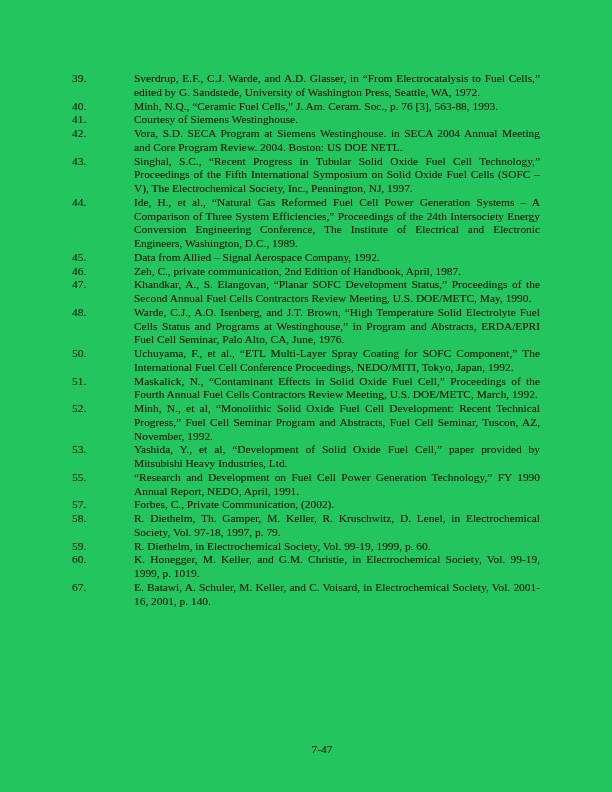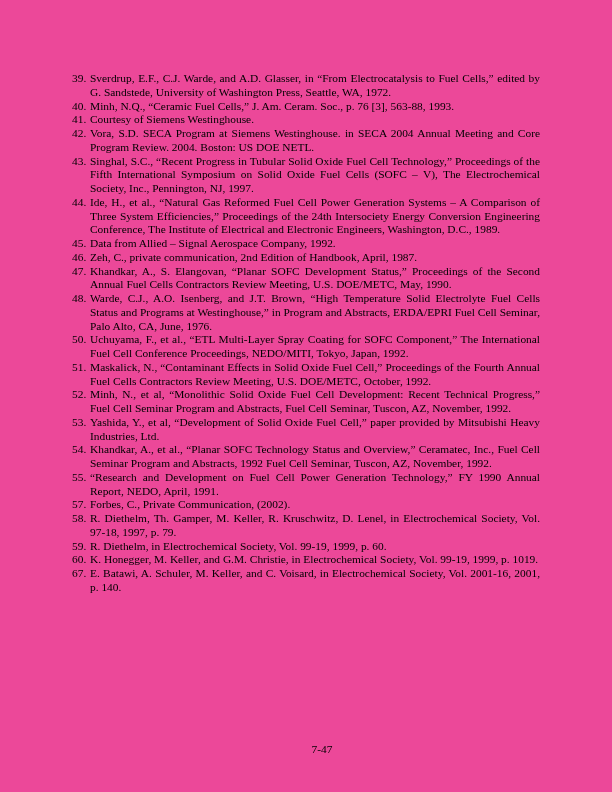--- a/index.html
+++ b/index.html
@@ -1,29 +1,29 @@
 <!DOCTYPE html>
 <html><head>
   <meta charset="utf-8">
   <style>
     html, body { margin: 0; padding: 0; background: #ffffff; }
     body { width: 612px; height: 792px; position: relative; overflow: hidden; }
     .page {
       position: absolute; left: 0; top: 0; width: 612px; height: 792px;
-      background: #ec4899; color: #000000;
+      background: #22c55e; color: #000000;
       font-family: "Liberation Serif", "DejaVu Serif", serif;
     }
     .refs {
       position: absolute; left: 72px; top: 72px; width: 468px;
       margin: 0; padding: 0; list-style: none;
       font-size: 11.4px; line-height: 13.75px;
     }
     .ref { position: relative; padding-left: 18px; text-align: justify; }
     .ref-num { position: absolute; left: 0; top: 0; }
-    .ref-text { display: block; }
+    .ref-text { display: block; margin-left: 44px; }
     .ref-text .u { }
     .page-number {
       position: absolute; left: 16px; width: 612px; top: 743px;
       text-align: center; font-size: 11.4px;
     }
   </style>
 </head>
 <body>
 
 <div class="page">
@@ -67,33 +67,29 @@
     <li class="ref">
         <span class="ref-num">48.</span>
         <span class="ref-text">Warde, C.J., A.O. Isenberg, and J.T. Brown, “High Temperature Solid Electrolyte Fuel Cells Status and Programs at Westinghouse,” in Program and Abstracts, ERDA/EPRI Fuel Cell Seminar, Palo Alto, CA, June, 1976.</span>
       </li>
     <li class="ref">
         <span class="ref-num">50.</span>
         <span class="ref-text">Uchuyama, F., et al., “ETL Multi-Layer Spray Coating for SOFC Component,” The International Fuel Cell Conference Proceedings, NEDO/MITI, Tokyo, Japan, 1992.</span>
       </li>
     <li class="ref">
         <span class="ref-num">51.</span>
-        <span class="ref-text">Maskalick, N., “Contaminant Effects in Solid Oxide Fuel Cell,” Proceedings of the Fourth Annual Fuel Cells Contractors Review Meeting, U.S. DOE/METC, October, 1992.</span>
+        <span class="ref-text">Maskalick, N., “Contaminant Effects in Solid Oxide Fuel Cell,” Proceedings of the Fourth Annual Fuel Cells Contractors Review Meeting, U.S. DOE/METC, March, 1992.</span>
       </li>
     <li class="ref">
         <span class="ref-num">52.</span>
         <span class="ref-text">Minh, N., et al, “Monolithic Solid Oxide Fuel Cell Development: Recent Technical Progress,” Fuel Cell Seminar Program and Abstracts, Fuel Cell Seminar, Tuscon, AZ, November, 1992.</span>
       </li>
     <li class="ref">
         <span class="ref-num">53.</span>
         <span class="ref-text">Yashida, Y., et al, “Development of Solid Oxide Fuel Cell,” paper provided by Mitsubishi Heavy Industries, Ltd.</span>
-      </li>
-    <li class="ref">
-        <span class="ref-num">54.</span>
-        <span class="ref-text">Khandkar, A., et al., “Planar SOFC Technology Status and Overview,” Ceramatec, Inc., Fuel Cell Seminar Program and Abstracts, 1992 Fuel Cell Seminar, Tuscon, AZ, November, 1992.</span>
       </li>
     <li class="ref">
         <span class="ref-num">55.</span>
         <span class="ref-text">“Research and Development on Fuel Cell Power Generation Technology,” FY 1990 Annual Report, NEDO, April, 1991.</span>
       </li>
     <li class="ref">
         <span class="ref-num">57.</span>
         <span class="ref-text">Forbes, C., Private Communication, (2002).</span>
       </li>
     <li class="ref">

